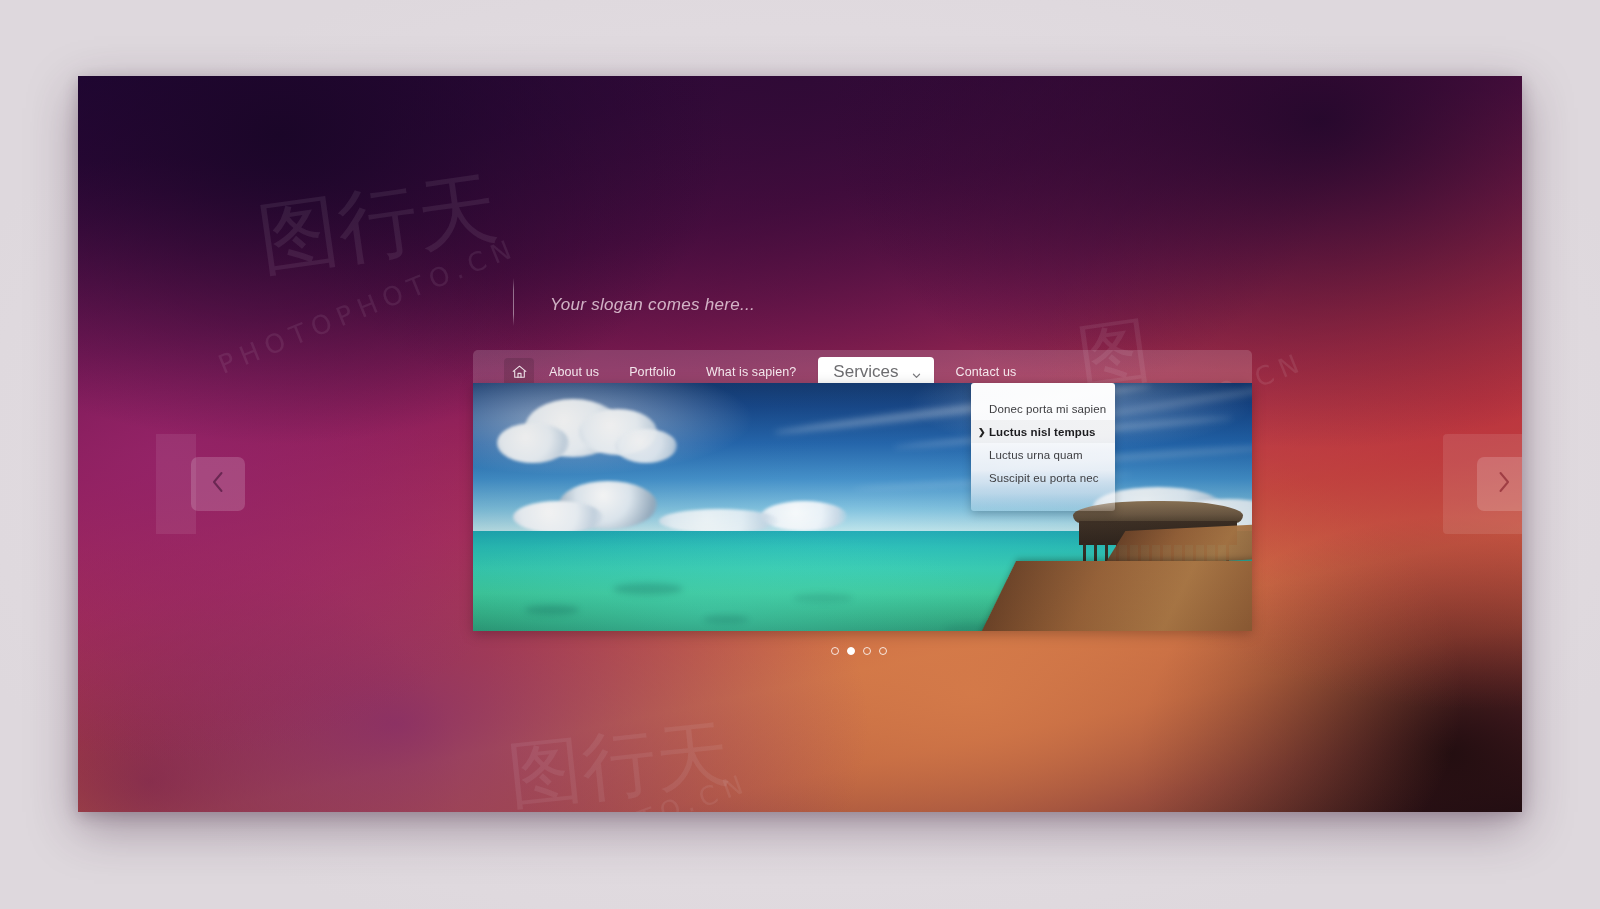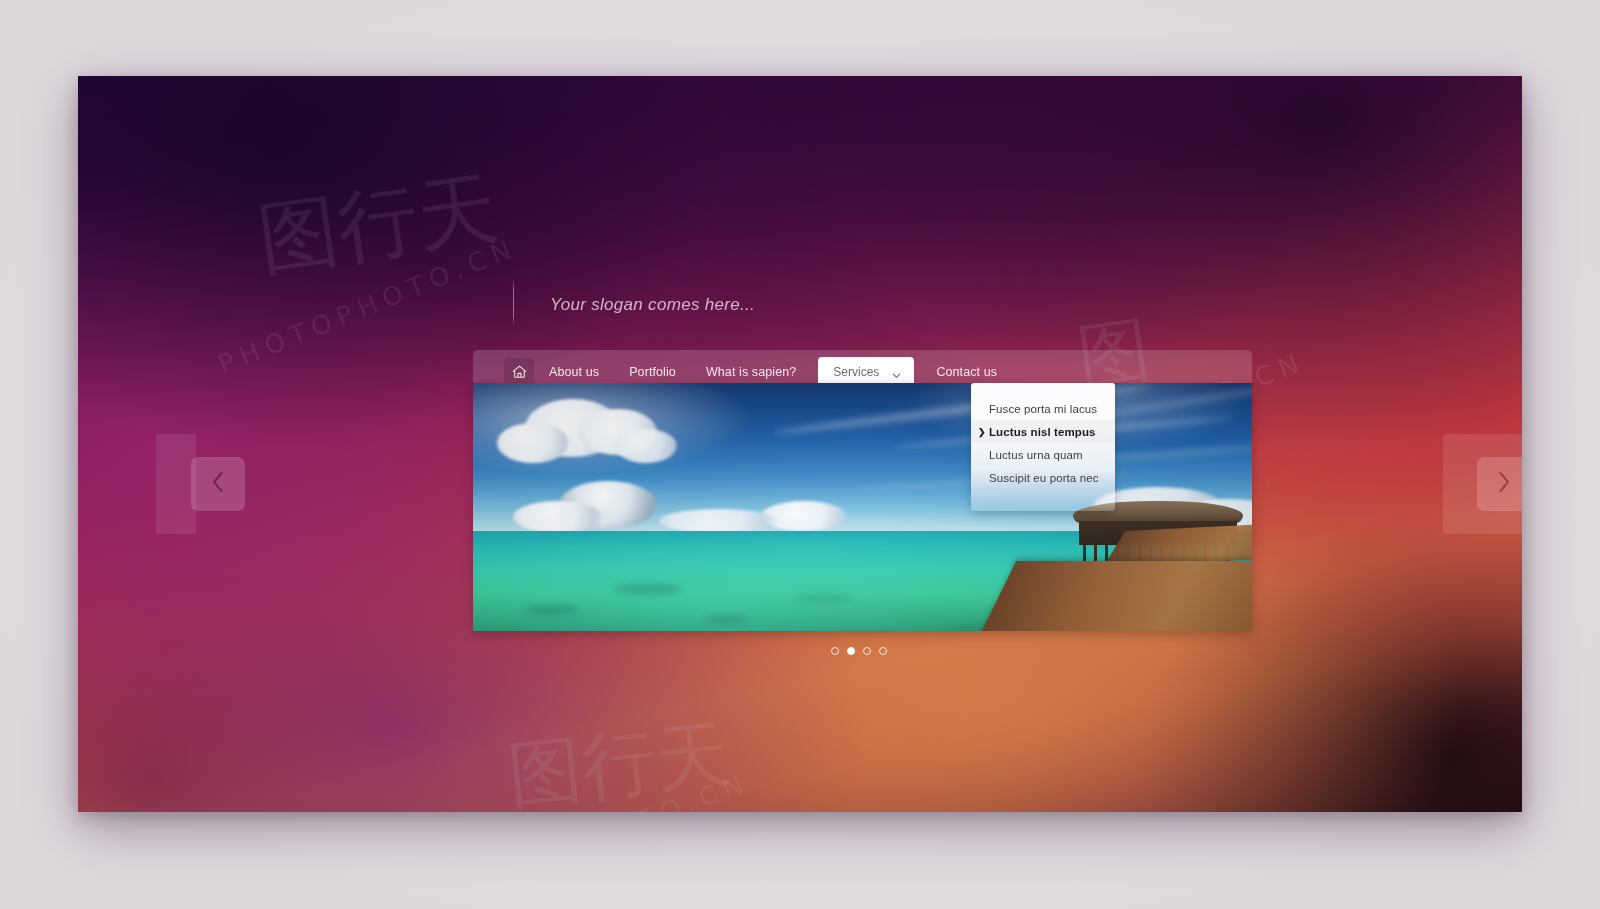--- a/index.html
+++ b/index.html
@@ -167,21 +167,21 @@
     align-items: center;
     gap: 13px;
     padding: 0 13px 0 15px;
     margin: 0 7px;
     background: #ffffff;
     border-radius: 4px;
     cursor: pointer;
     box-shadow: 0 1px 2px rgba(0,0,0,.10);
   }
   .nav-dropdown-btn .label {
-    font-size: 12px;
+    font-size: 17px;
     color: #6d6d70;
     white-space: nowrap;
   }
   .chev-down {
     width: 9px;
     height: 9px;
     position: relative;
     top: -2px;
   }
 
@@ -520,21 +520,21 @@
     </div>
 
     <div class="pier pier-far"></div>
     <div class="pier pier-main"></div>
 
     <div class="hero-grade"></div>
   </div>
 
   <div class="dropdown-panel">
     <div class="dropdown-item">
-      <span>Fusce porta mi lacus</span>
+      <span>Donec porta mi sapien</span>
     </div>
     <div class="dropdown-item active">
       <span class="caret">❯</span>
       <span>Luctus nisl tempus</span>
     </div>
     <div class="dropdown-item">
       <span>Luctus urna quam</span>
     </div>
     <div class="dropdown-item">
       <span>Suscipit eu porta nec</span>

